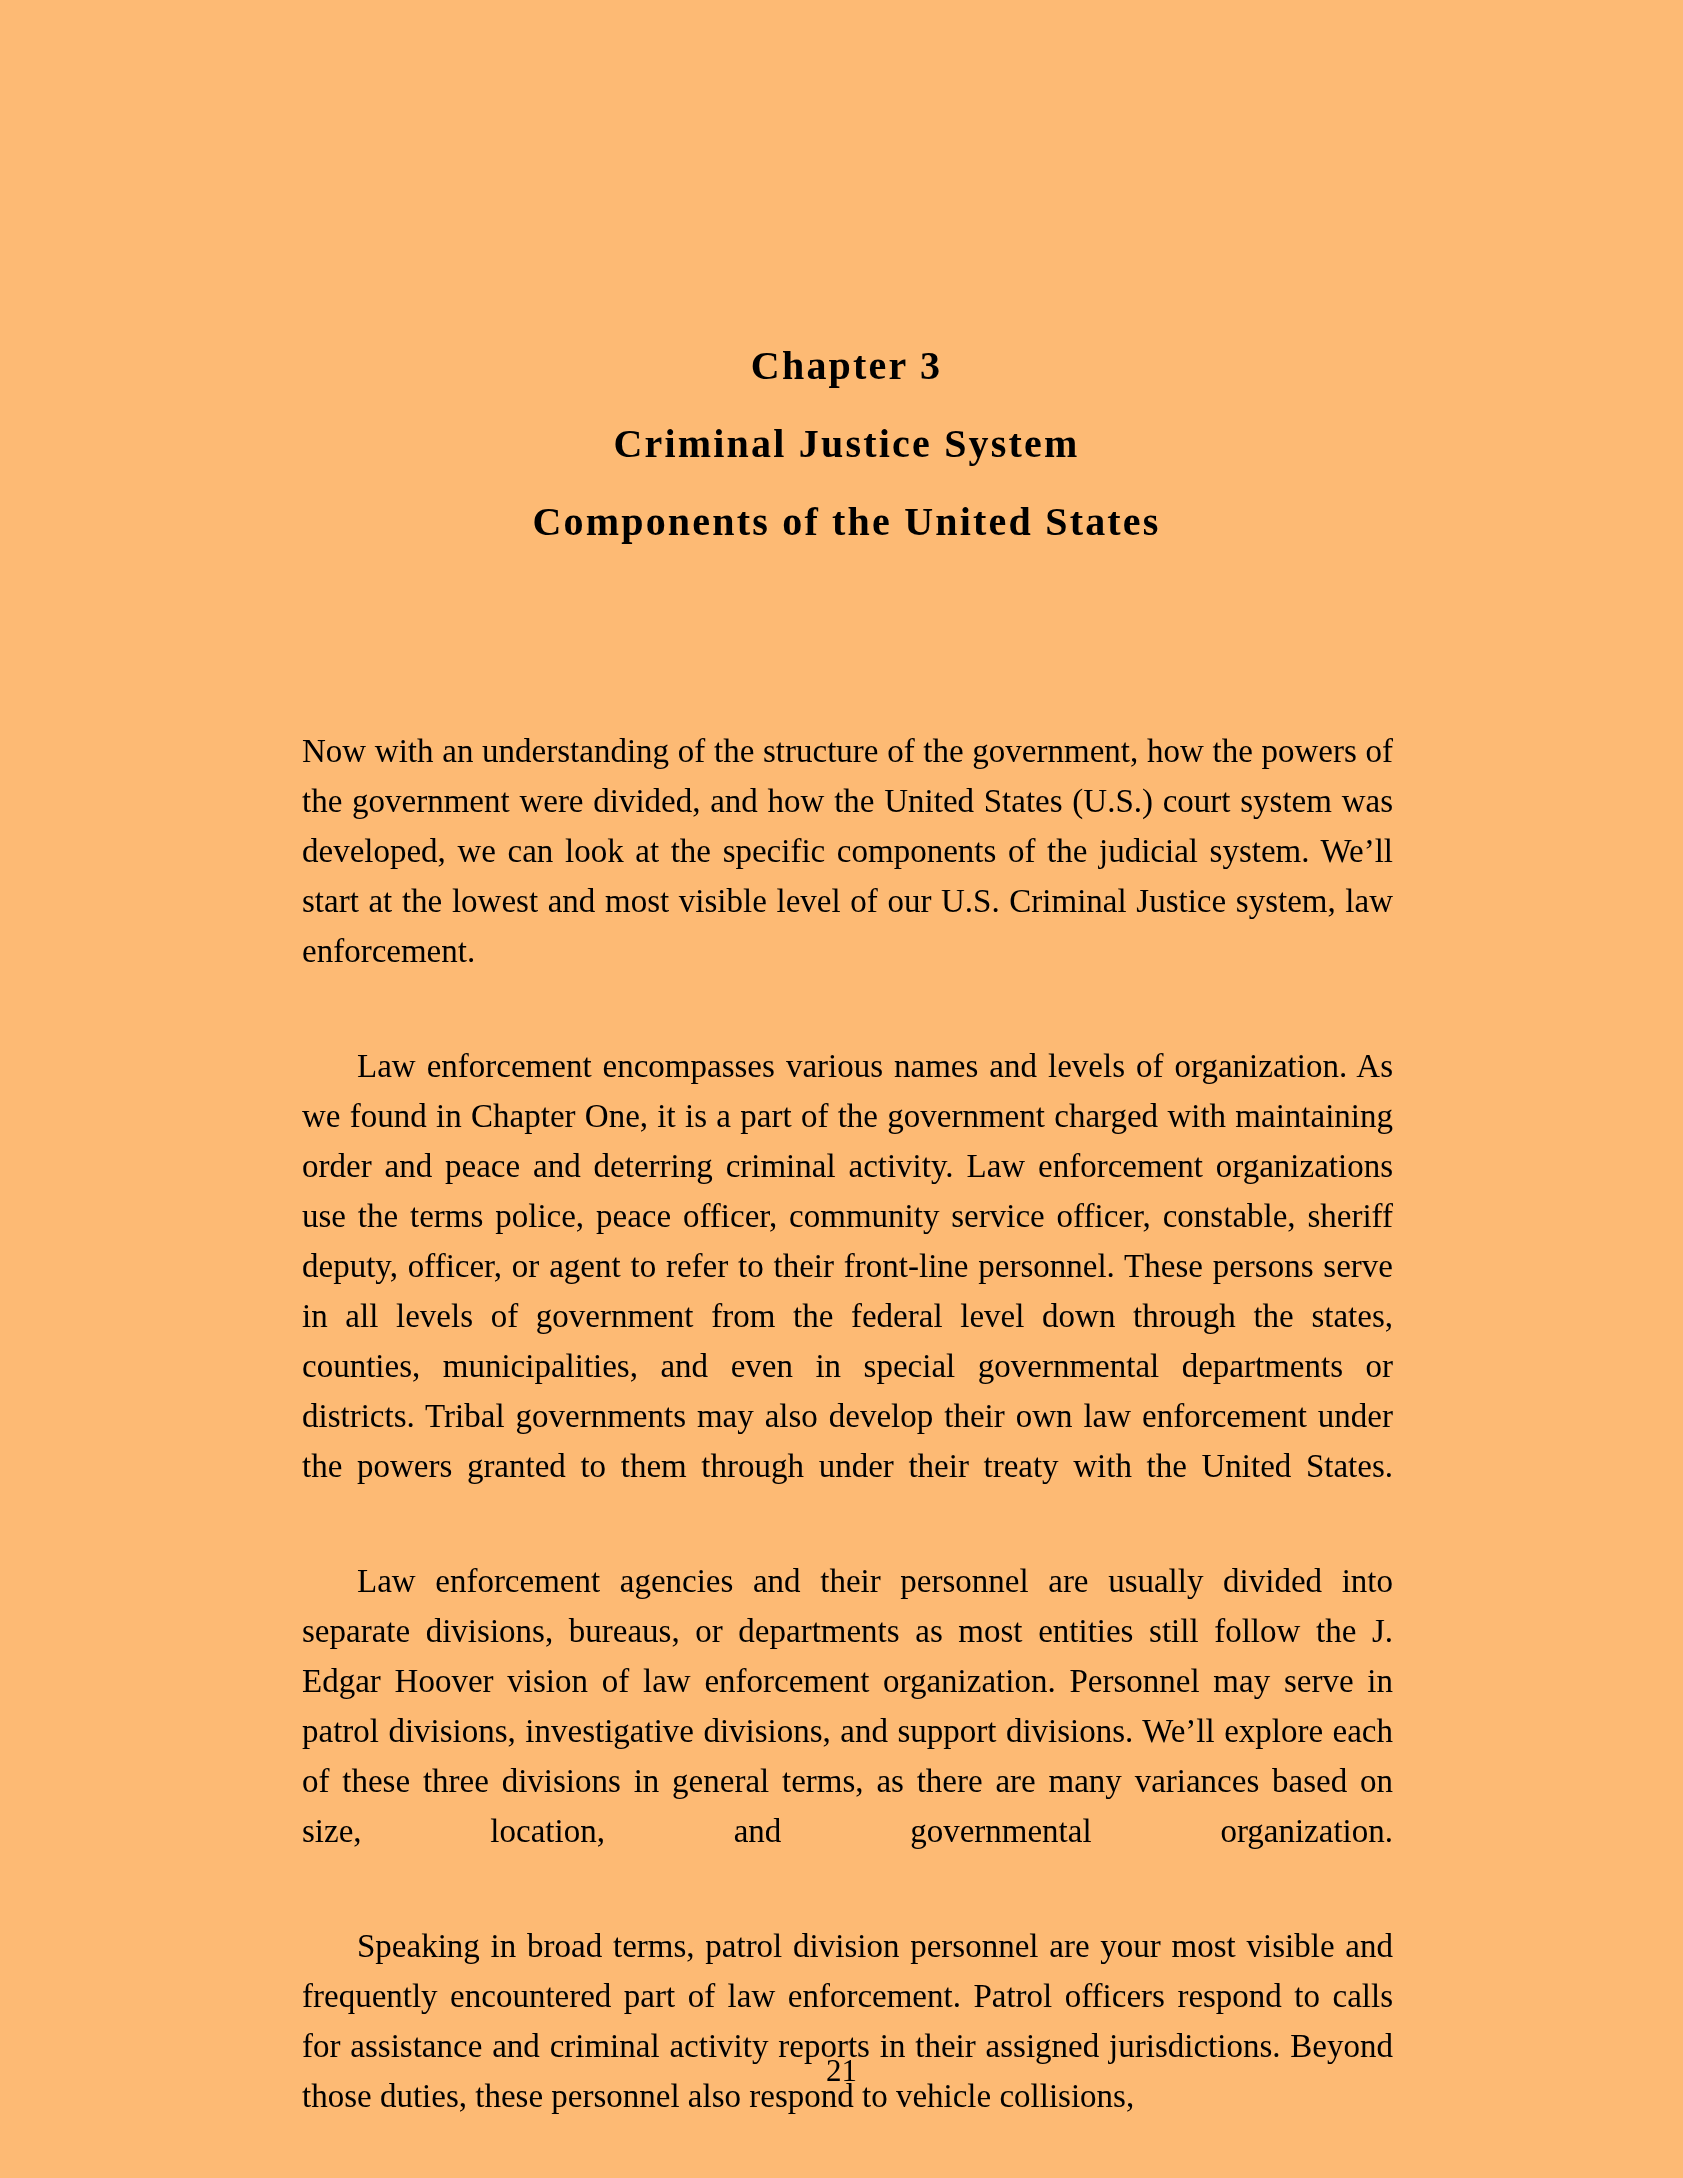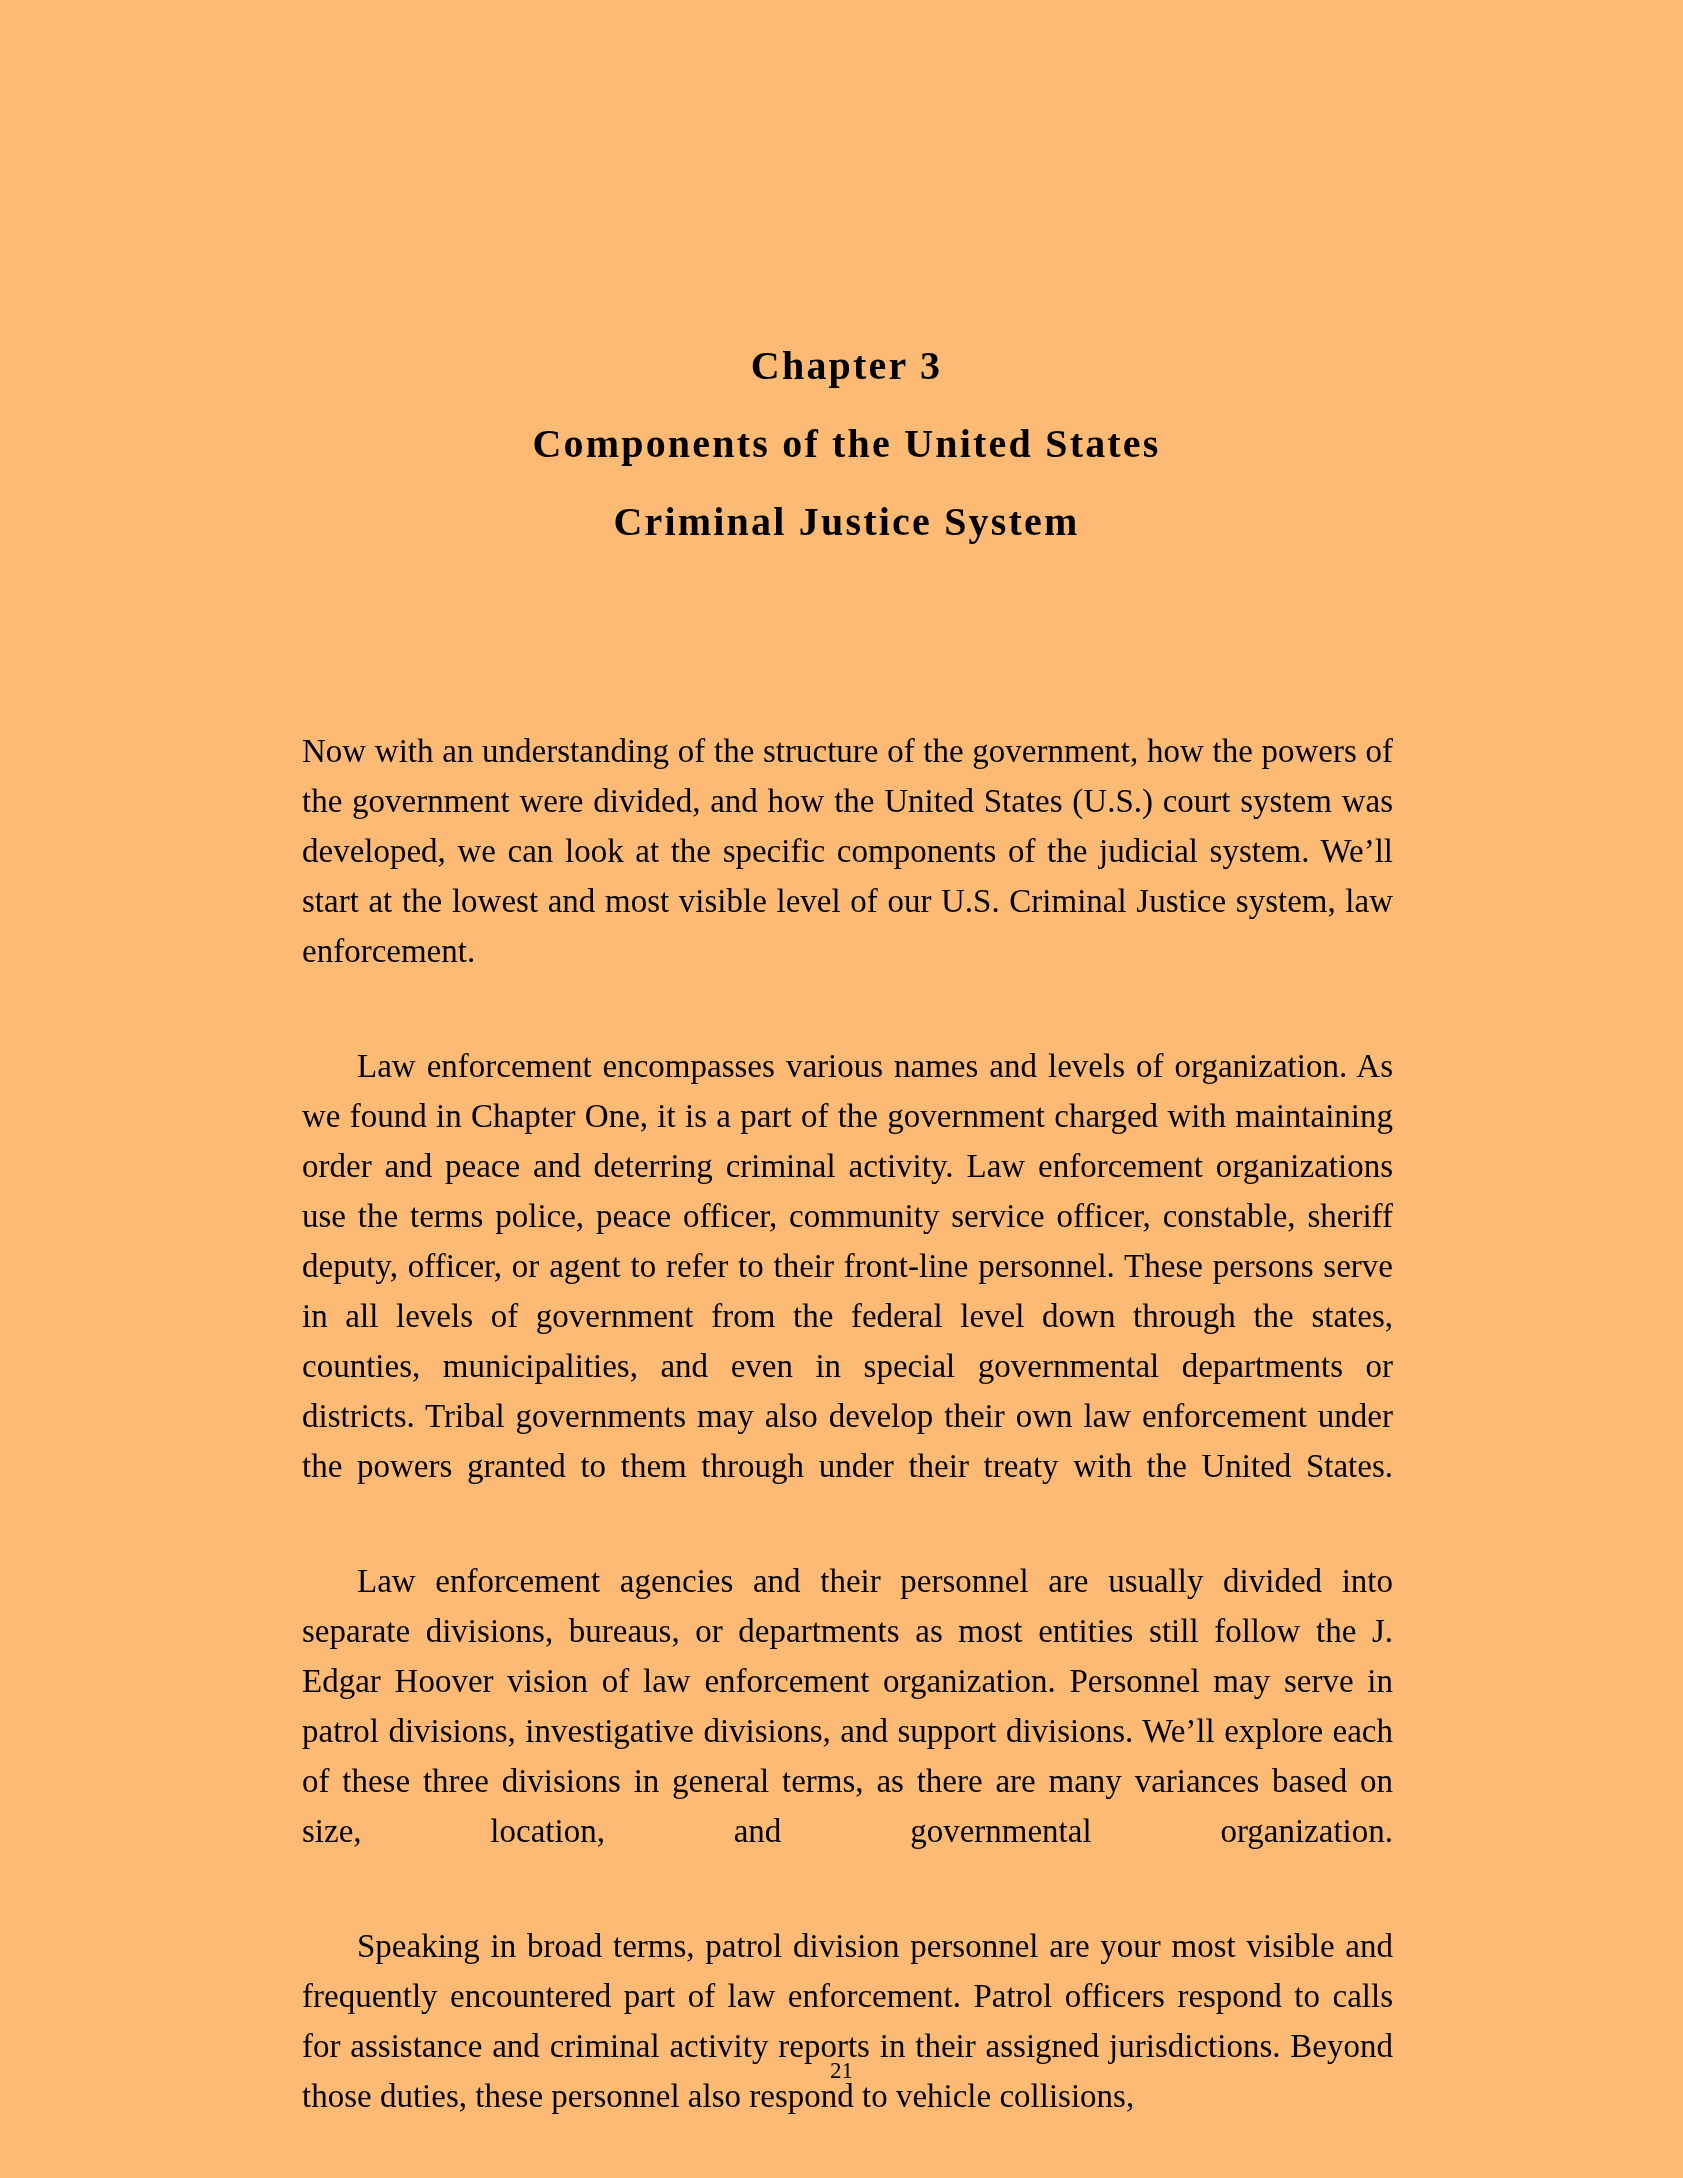--- a/index.html
+++ b/index.html
@@ -65,33 +65,33 @@
     display: none;
   }
 
   
   .folio {
     position: absolute;
     left: 0;
     top: 2051px;
     width: 1683px;
     text-align: center;
-    font-size: 23px;
+    font-size: 31px;
     line-height: 40px;
   }
 </style>
 </head>
 <body>
 
 <div class="page">
 
   <div class="chapter-heading">
     <span class="hline">Chapter 3</span>
+    <span class="hline">Criminal Justice System</span>
     <span class="hline">Components of the United States</span>
-    <span class="hline">Criminal Justice System</span>
   </div>
 
   <div class="body-copy">
     <p>Now with an understanding of the structure of the government, how the powers of the government were divided, and how the United States (U.S.) court system was developed, we can look at the specific components of the judicial system. We’ll start at the lowest and most visible level of our U.S. Criminal Justice system, law enforcement.</p>
     <p class="indented">Law enforcement encompasses various names and levels of organization. As we found in Chapter One, it is a part of the government charged with maintaining order and peace and deterring criminal activity. Law enforcement organizations use the terms police, peace officer, community service officer, constable, sheriff deputy, officer, or agent to refer to their front-line personnel. These persons serve in all levels of government from the federal level down through the states, counties, municipalities, and even in special governmental departments or districts. Tribal governments may also develop their own law enforcement under the powers granted to them through under their treaty with the United States.</p>
     <p class="indented">Law enforcement agencies and their personnel are usually divided into separate divisions, bureaus, or departments as most entities still follow the J. Edgar Hoover vision of law enforcement organization. Personnel may serve in patrol divisions, investigative divisions, and support divisions. We’ll explore each of these three divisions in general terms, as there are many variances based on size, location, and governmental organization.</p>
     <p class="indented last-justified">Speaking in broad terms, patrol division personnel are your most visible and frequently encountered part of law enforcement. Patrol officers respond to calls for assistance and criminal activity reports in their assigned jurisdictions. Beyond those duties, these personnel also respond to vehicle collisions,</p>
   </div>
 
   <div class="folio">21</div>

